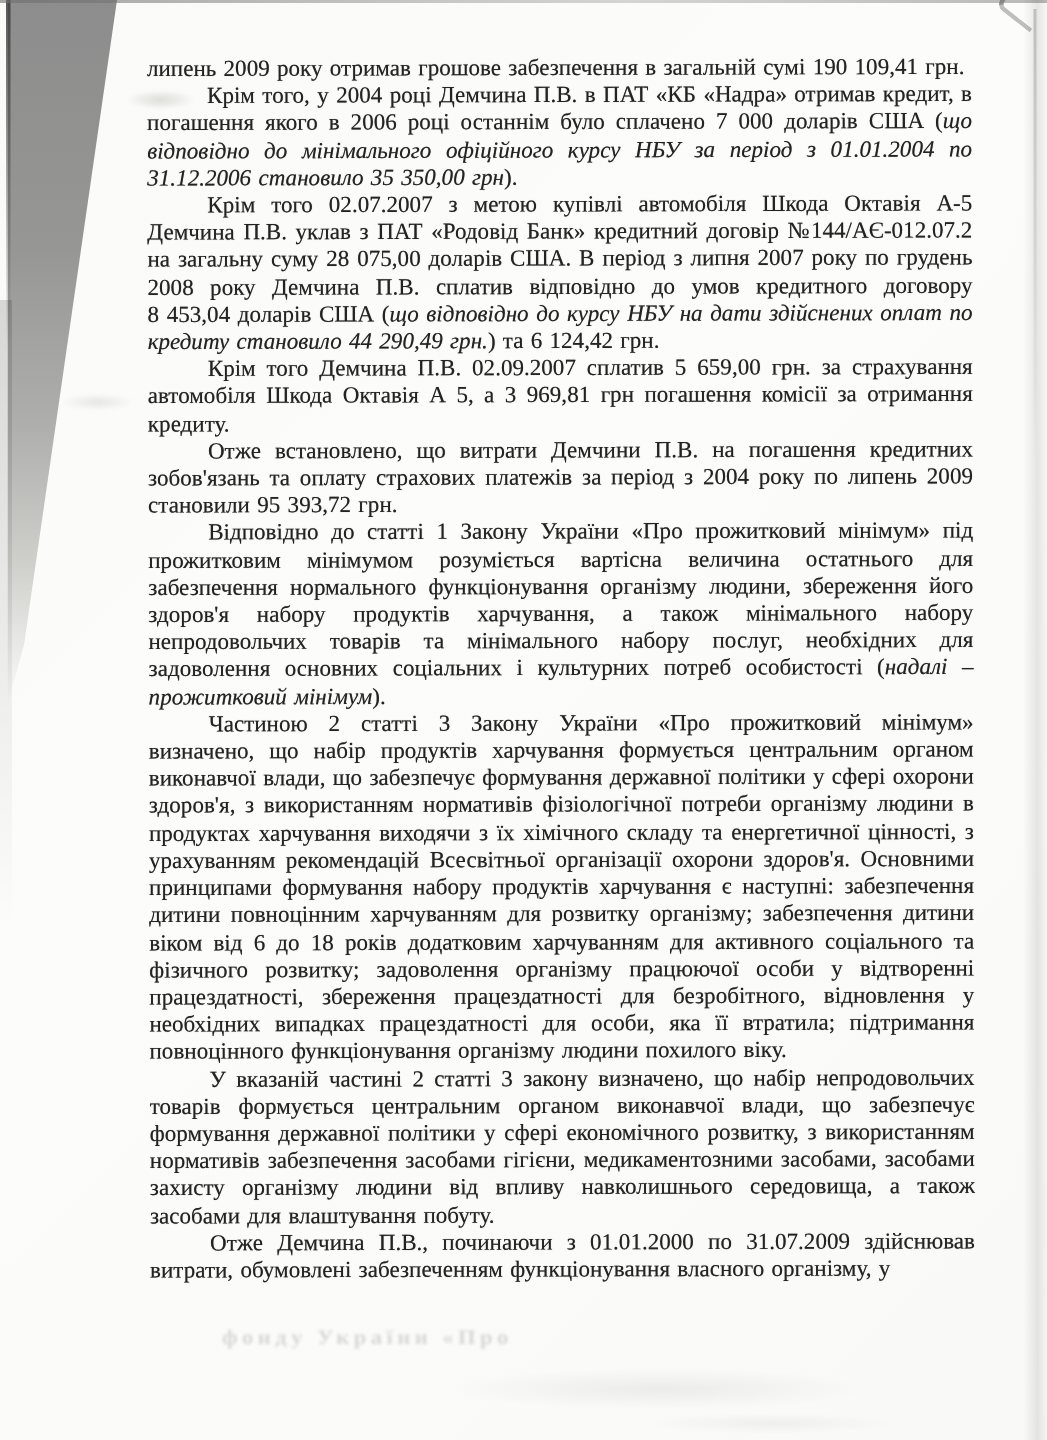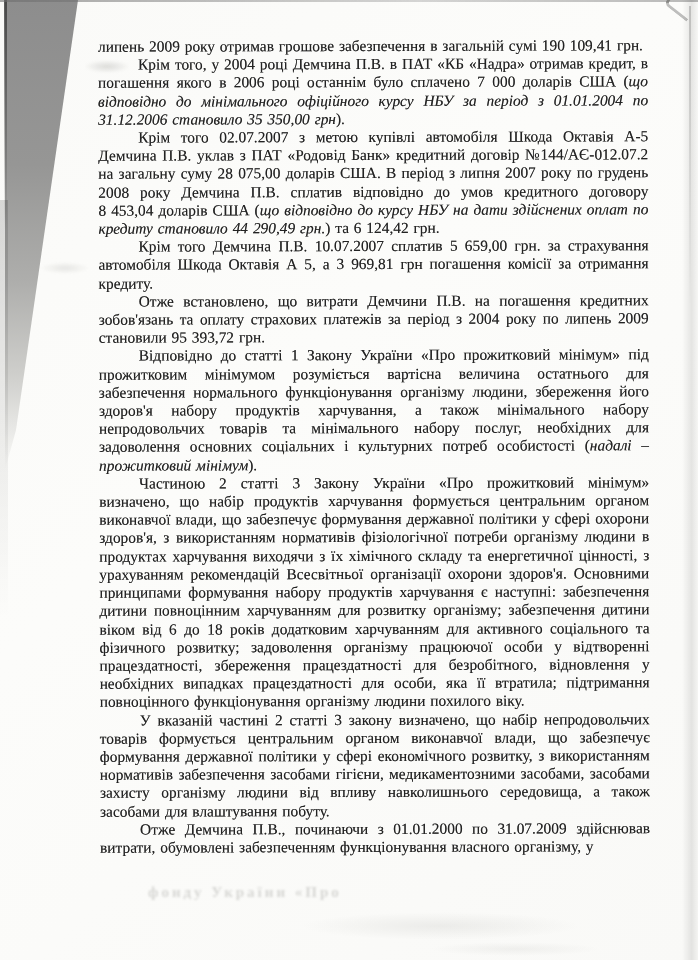--- a/index.html
+++ b/index.html
@@ -101,21 +101,21 @@
   <div class="top-edge-line"></div>
   <div class="corner-mark-top-right"></div>
   <div class="right-edge-band"></div>
   <div class="right-edge-line"></div>
   <div class="left-edge-band"></div>
 
   <div class="text-block" id="text-block">
       <p class="para no-indent"><span>липень 2009 року отримав грошове забезпечення в загальній сумі 190&nbsp;109,41 грн.</span></p>
       <p class="para"><span>Крім того, у 2004 році Демчина П.В. в ПАТ «КБ «Надра» отримав кредит, в погашення якого в 2006 році останнім було сплачено 7&nbsp;000 доларів США (</span><span class="i">що відповідно до мінімального офіційного курсу НБУ за період з 01.01.2004 по 31.12.2006 становило 35&nbsp;350,00 грн</span><span>).</span></p>
       <p class="para"><span>Крім того 02.07.2007 з метою купівлі автомобіля Шкода Октавія А-5 Демчина П.В. уклав з ПАТ «Родовід Банк» кредитний договір №144/АЄ-012.07.2 на загальну суму 28&nbsp;075,00 доларів США. В період з липня 2007 року по грудень 2008 року Демчина П.В. сплатив відповідно до умов кредитного договору 8&nbsp;453,04 доларів США (</span><span class="i">що відповідно до курсу НБУ на дати здійснених оплат по кредиту становило 44&nbsp;290,49 грн.</span><span>) та 6&nbsp;124,42 грн.</span></p>
-      <p class="para"><span>Крім того Демчина П.В. 10.07.2007 сплатив </span><span class="b">5&nbsp;659,00 грн.</span><span> за страхування автомобіля Шкода Октавія А 5, а </span><span class="b">3&nbsp;969,81 грн</span><span> погашення комісії за отримання кредиту.</span></p>
+      <p class="para"><span>Крім того Демчина П.В. 02.09.2007 сплатив </span><span class="b">5&nbsp;659,00 грн.</span><span> за страхування автомобіля Шкода Октавія А 5, а </span><span class="b">3&nbsp;969,81 грн</span><span> погашення комісії за отримання кредиту.</span></p>
       <p class="para"><span>Отже встановлено, що витрати Демчини П.В. на погашення кредитних зобов'язань та оплату страхових платежів за період з 2004 року по липень 2009 становили 95&nbsp;393,72 грн.</span></p>
       <p class="para"><span>Відповідно до статті 1 Закону України «Про прожитковий мінімум» під прожитковим мінімумом розуміється вартісна величина остатнього для забезпечення нормального функціонування організму людини, збереження його здоров'я набору продуктів харчування, а також мінімального набору непродовольчих товарів та мінімального набору послуг, необхідних для задоволення основних соціальних і культурних потреб особистості (</span><span class="i">надалі – прожитковий мінімум</span><span>).</span></p>
       <p class="para"><span>Частиною 2 статті 3 Закону України «Про прожитковий мінімум» визначено, що набір продуктів харчування формується центральним органом виконавчої влади, що забезпечує формування державної політики у сфері охорони здоров'я, з використанням нормативів фізіологічної потреби організму людини в продуктах харчування виходячи з їх хімічного складу та енергетичної цінності, з урахуванням рекомендацій Всесвітньої організації охорони здоров'я. Основними принципами формування набору продуктів харчування є наступні: забезпечення дитини повноцінним харчуванням для розвитку організму; забезпечення дитини віком від 6 до 18 років додатковим харчуванням для активного соціального та фізичного розвитку; задоволення організму працюючої особи у відтворенні працездатності, збереження працездатності для безробітного, відновлення у необхідних випадках працездатності для особи, яка її втратила; підтримання повноцінного функціонування організму людини похилого віку.</span></p>
       <p class="para"><span>У вказаній частині 2 статті 3 закону визначено, що набір непродовольчих товарів формується центральним органом виконавчої влади, що забезпечує формування державної політики у сфері економічного розвитку, з використанням нормативів забезпечення засобами гігієни, медикаментозними засобами, засобами захисту організму людини від впливу навколишнього середовища, а також засобами для влаштування побуту.</span></p>
       <p class="para"><span>Отже Демчина П.В., починаючи з 01.01.2000 по 31.07.2009 здійснював витрати, обумовлені забезпеченням функціонування власного організму, у</span></p>
     </div>
 
   <div class="bleed-text">фонду України «Про</div>
   <div class="smudge smudge-a"></div>
   <div class="smudge smudge-b"></div>

